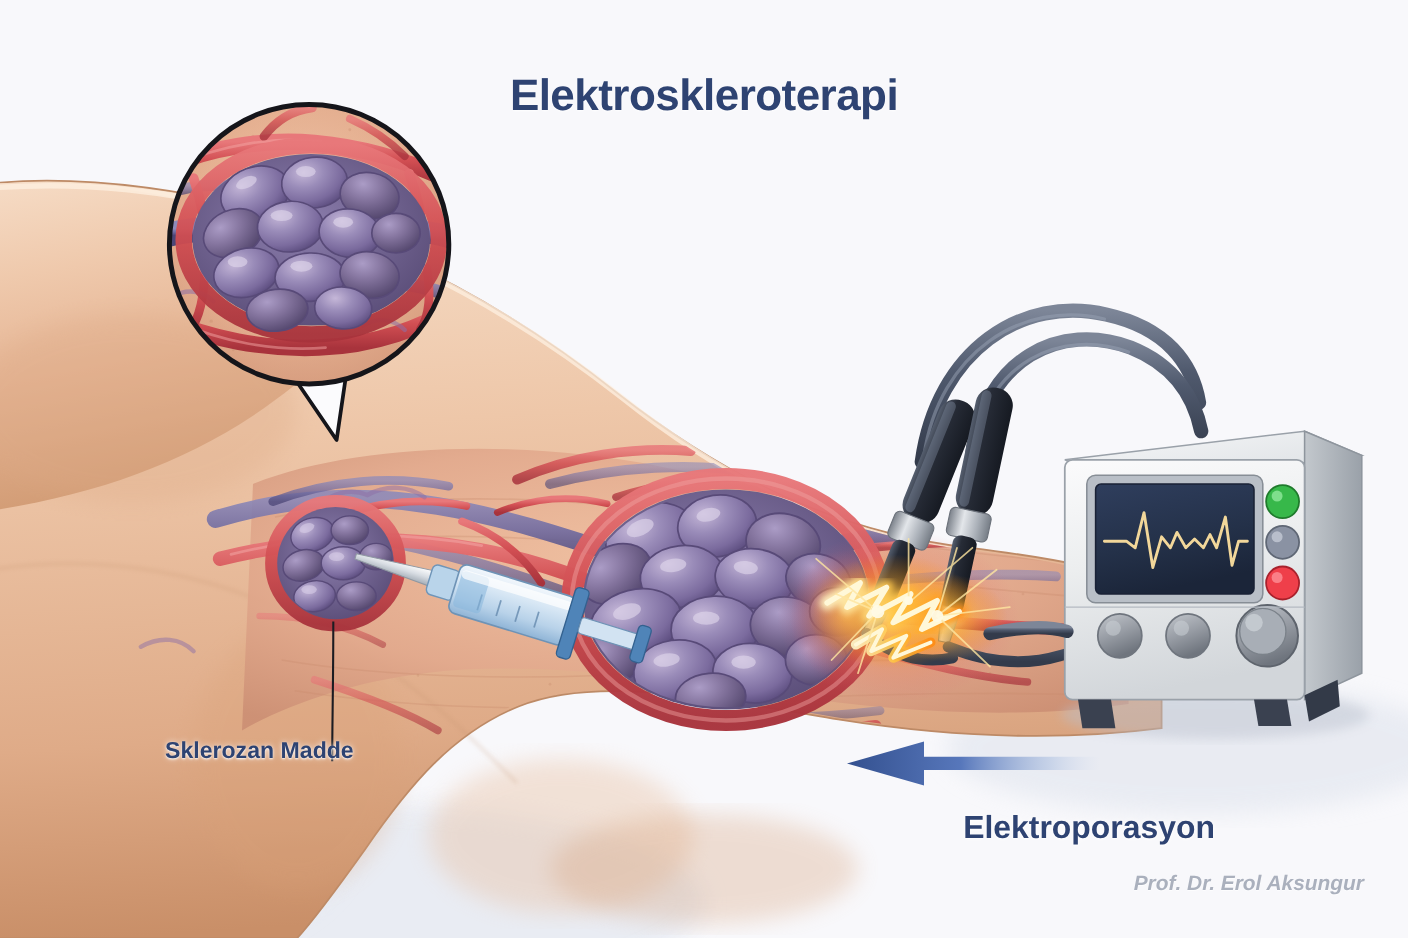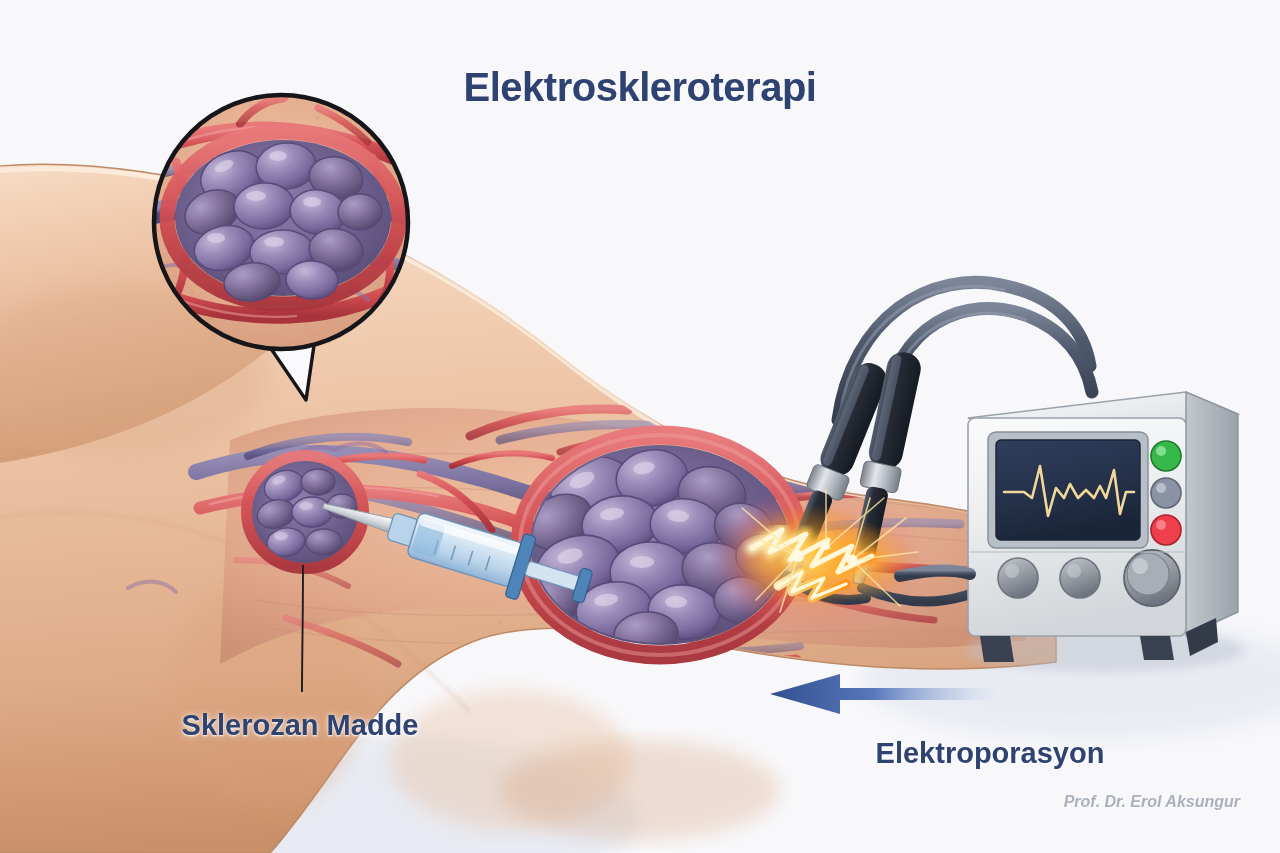--- a/index.html
+++ b/index.html
@@ -27,26 +27,26 @@
     text-shadow:0 1px 2px rgba(255,255,255,0.9);
     margin-top:25px;
   }
   .lbl {
     position:absolute;
     color:#2e4372; font-weight:bold;
     line-height:1.22;
     text-shadow:0 1px 2px rgba(255,255,255,0.95), 0 0 6px rgba(255,255,255,0.8);
   }
   #lbl-venoz   { left:305px; top:308px; width:250px; font-size:29px; text-align:center; }
-  #lbl-skleroz { left:150px; top:708px; width:300px; font-size:29px; text-align:center; }
+  #lbl-skleroz { left:150px; top:670px; width:300px; font-size:21px; }
   #lbl-elektro { left:860px; top:726px; width:260px; font-size:29px; text-align:center;margin-top:10px; }
   .sig {
     position:absolute; left:920px; top:793px; width:320px;
     text-align:right;
-    font-size:16px; font-style:italic; font-weight:bold;
+    font-size:19px; font-style:italic; font-weight:bold;
     color:#aab0bd;
     text-shadow:0 1px 1px rgba(255,255,255,0.8);
   }
 </style>
 </head>
 <body>
 
 <div id="stage">
 
   <svg class="layer" viewBox="0 0 1280 853">

